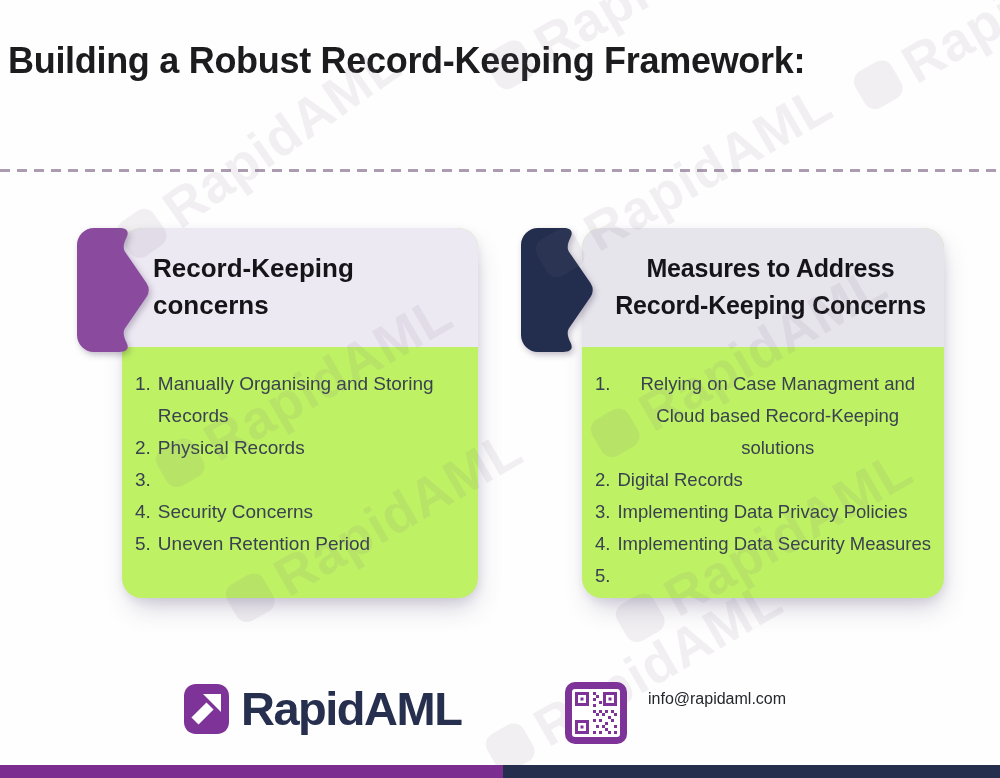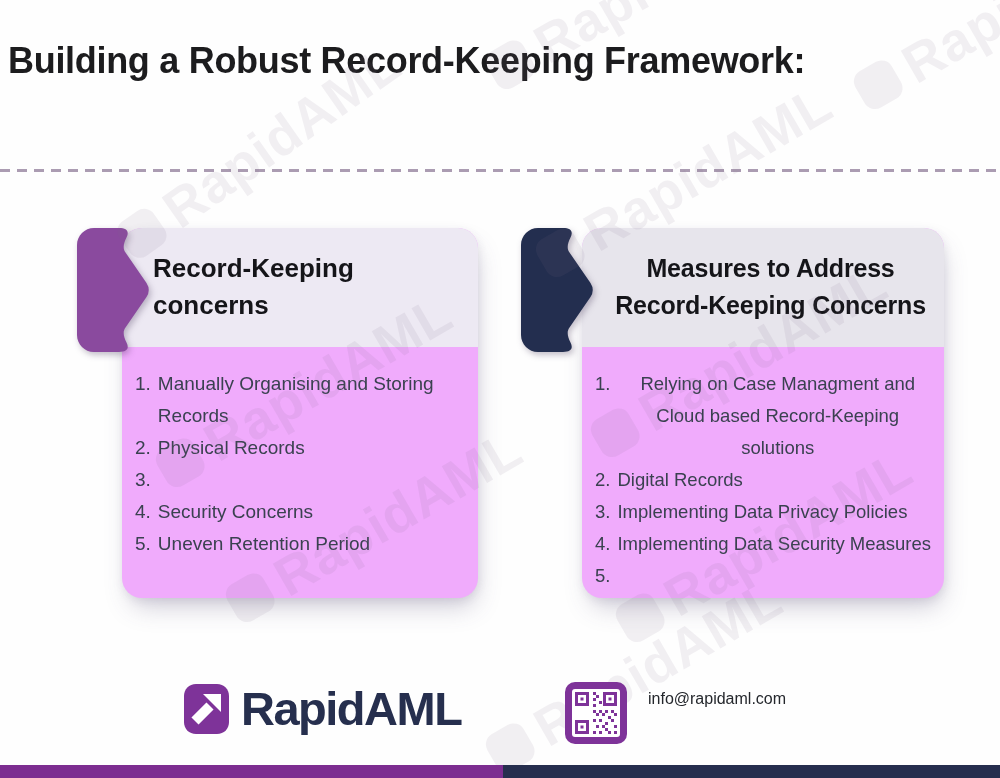--- a/index.html
+++ b/index.html
@@ -19,21 +19,21 @@
   
   .title-block{position:absolute;top:33px;left:8px;width:100%;z-index:2;}
   .title-line{font-size:36px;line-height:56px;font-weight:800;color:#1c1c1e;letter-spacing:-.3px;}
   
   .divider{
     position:absolute;top:169px;left:0;width:100%;height:3px;z-index:1;
     background:repeating-linear-gradient(90deg,#ab9cb2 0 10px,transparent 10px 17px);
   }
   
   .card{
-    position:absolute;top:228px;height:370px;border-radius:20px;background:#f0abfc;
+    position:absolute;top:228px;height:370px;border-radius:20px;background:#bef264;
     box-shadow:3px 14px 26px -6px rgba(80,70,110,.28), 1px 3px 8px rgba(80,70,110,.10);
     overflow:hidden;z-index:2;display:flex;flex-direction:column;
   }
   .card-left{left:122px;width:356px;}
   .card-right{left:582px;width:362px;text-align:center;}
   .card-header{height:119px;flex:none;box-sizing:border-box;padding:22px 18px 0 31px;}
   .card-left  .card-header{background:#EDE9F3;}
   .card-right .card-header{background:#E7E5EC;padding-left:33px;}
   .card-title{font-weight:600;color:#151519;}
   .card-left  .card-title{font-size:26px;line-height:37px;}

